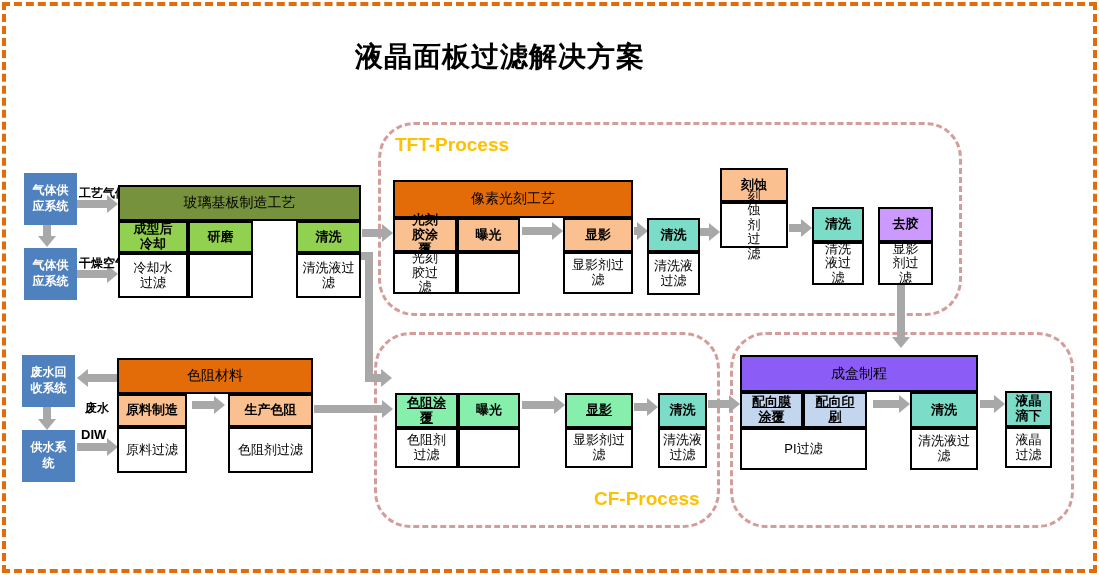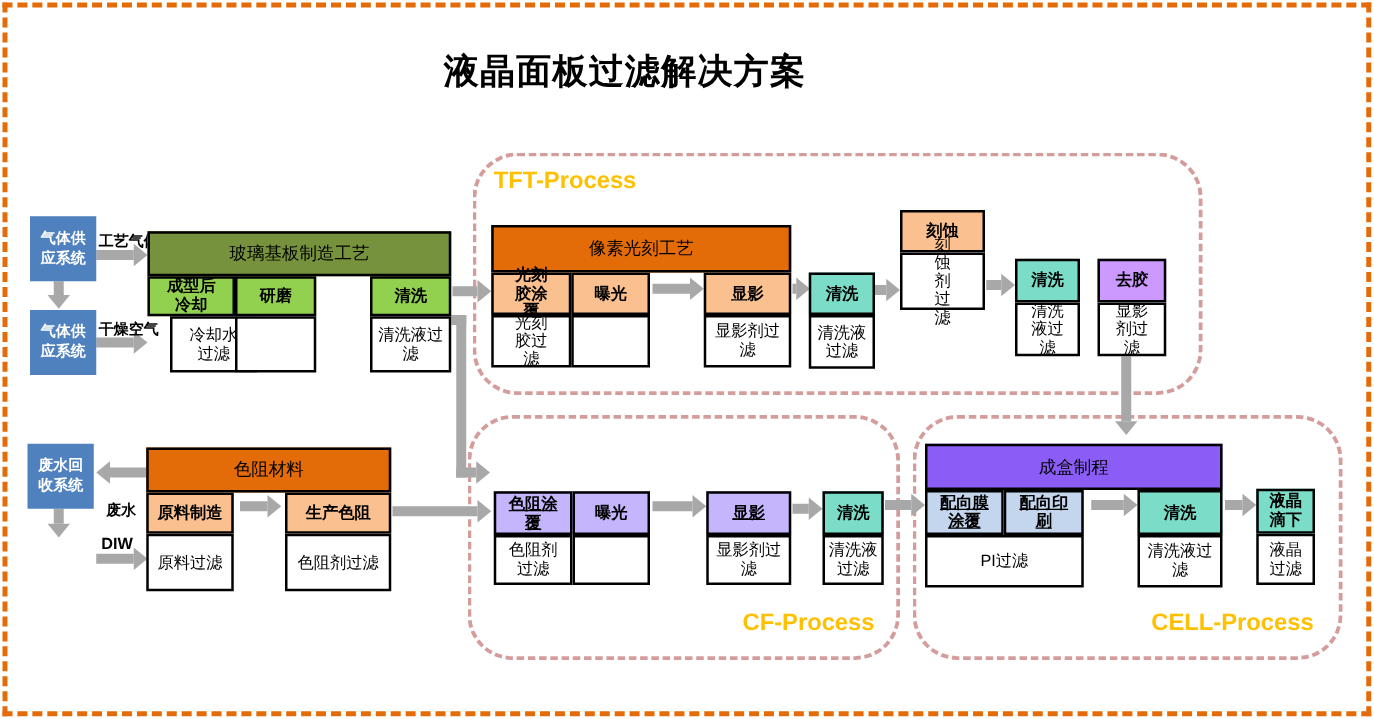--- a/index.html
+++ b/index.html
@@ -16,21 +16,21 @@
   .cell{position:absolute;border:2px solid #000;background:#fff;box-sizing:border-box;
         display:flex;align-items:center;justify-content:center;text-align:center;line-height:1.12;}
   .hd{font-size:14px;font-weight:normal;}
   .st{font-size:13px;font-weight:bold;}
   .ft{font-size:13px;}
   .ul{text-decoration:underline;}
   .flbl{position:absolute;font-size:12px;font-weight:bold;}
   .olive{background:#76923C}.green{background:#92D050}
   .orange{background:#E36C09}.lorange{background:#FAC08F}
   .teal{background:#7BDCC8}.purple{background:#CC99FF}
-  .rose{background:#D99694}.pink{background:#c4b5fd}
+  .rose{background:#D99694}.pink{background:#86efac}
   .blue{background:#8b5cf6}.lblue{background:#C3D6ED}
   .ha{position:absolute;height:8px;background:#A8A8A8;}
   .ha i{position:absolute;left:100%;top:-5px;width:0;height:0;
         border-top:9px solid transparent;border-bottom:9px solid transparent;
         border-left:11px solid #A8A8A8;}
   .ha.l i{left:auto;right:100%;border-left:none;border-right:11px solid #A8A8A8;}
   .va{position:absolute;width:8px;background:#A8A8A8;}
   .va i{position:absolute;top:100%;left:-5px;width:0;height:0;
         border-left:9px solid transparent;border-right:9px solid transparent;
         border-top:11px solid #A8A8A8;}
@@ -42,21 +42,20 @@
 <div id="canvas">
 
   <div class="outer"></div>
   <div class="title">液晶面板过滤解决方案</div>
 
   <div class="region" style="left:378px;top:122px;width:578px;height:188px;"></div>
   <div class="region" style="left:374px;top:332px;width:340px;height:190px;"></div>
   <div class="region" style="left:730px;top:332px;width:338px;height:190px;"></div>
   <div class="rlabel" style="left:395px;top:134px;">TFT-Process</div>
   <div class="rlabel" style="left:594px;top:488px;">CF-Process</div>
-  <div class="rlabel" style="left:921px;top:488px;">CELL-Process</div>
 
   <div class="ha" style="left:77px;top:200px;width:30px;">
       <i></i>
     </div>
   <div class="ha" style="left:77px;top:270px;width:30px;">
       <i></i>
     </div>
   <div class="va" style="left:43px;top:225px;height:11px;">
       <i></i>
     </div>
@@ -110,30 +109,31 @@
   <div class="ha" style="left:873px;top:400px;width:26px;">
       <i></i>
     </div>
   <div class="ha" style="left:980px;top:400px;width:14px;">
       <i></i>
     </div>
 
   <div class="sys" style="left:24px;top:173px;width:53px;height:52px;">气体供应系统</div>
   <div class="sys" style="left:24px;top:248px;width:53px;height:52px;">气体供应系统</div>
   <div class="sys" style="left:22px;top:355px;width:53px;height:52px;">废水回收系统</div>
+  <div class="sys" style="left:22px;top:430px;width:53px;height:52px;">供水系统</div>
   <div class="flbl" style="left:79px;top:185px;">工艺气体</div>
   <div class="flbl" style="left:79px;top:255px;">干燥空气</div>
   <div class="flbl" style="left:85px;top:358px;margin-top:42px;">废水</div>
   <div class="flbl" style="left:81px;top:427px;font-size:13px;">DIW</div>
 
   <div class="cell hd olive" style="left:118px;top:185px;width:243px;height:36px;">玻璃基板制造工艺</div>
   <div class="cell st green" style="left:118px;top:221px;width:70px;height:32px;padding:0 12px;">成型后冷却</div>
   <div class="cell st green" style="left:188px;top:221px;width:65px;height:32px;">研磨</div>
   <div class="cell st green" style="left:296px;top:221px;width:65px;height:32px;">清洗</div>
-  <div class="cell ft" style="left:136px;top:253px;width:70px;height:45px;padding:0 12px;">冷却水过滤</div>
+  <div class="cell ft" style="left:118px;top:253px;width:70px;height:45px;padding:0 12px;">冷却水过滤</div>
   <div class="cell ft" style="left:188px;top:253px;width:65px;height:45px;"></div>
   <div class="cell ft" style="left:296px;top:253px;width:65px;height:45px;padding:0 4px;">清洗液过滤</div>
 
   <div class="cell hd orange" style="left:393px;top:180px;width:240px;height:38px;">像素光刻工艺</div>
   <div class="cell st lorange" style="left:393px;top:218px;width:64px;height:34px;padding:0 11px;">光刻胶涂覆</div>
   <div class="cell st lorange" style="left:457px;top:218px;width:63px;height:34px;">曝光</div>
   <div class="cell ft" style="left:393px;top:252px;width:64px;height:42px;padding:0 11px;">光刻胶过滤</div>
   <div class="cell ft" style="left:457px;top:252px;width:63px;height:42px;"></div>
   <div class="cell st lorange" style="left:563px;top:218px;width:70px;height:34px;">显影</div>
   <div class="cell ft" style="left:563px;top:252px;width:70px;height:42px;padding:0 6px;">显影剂过滤</div>

